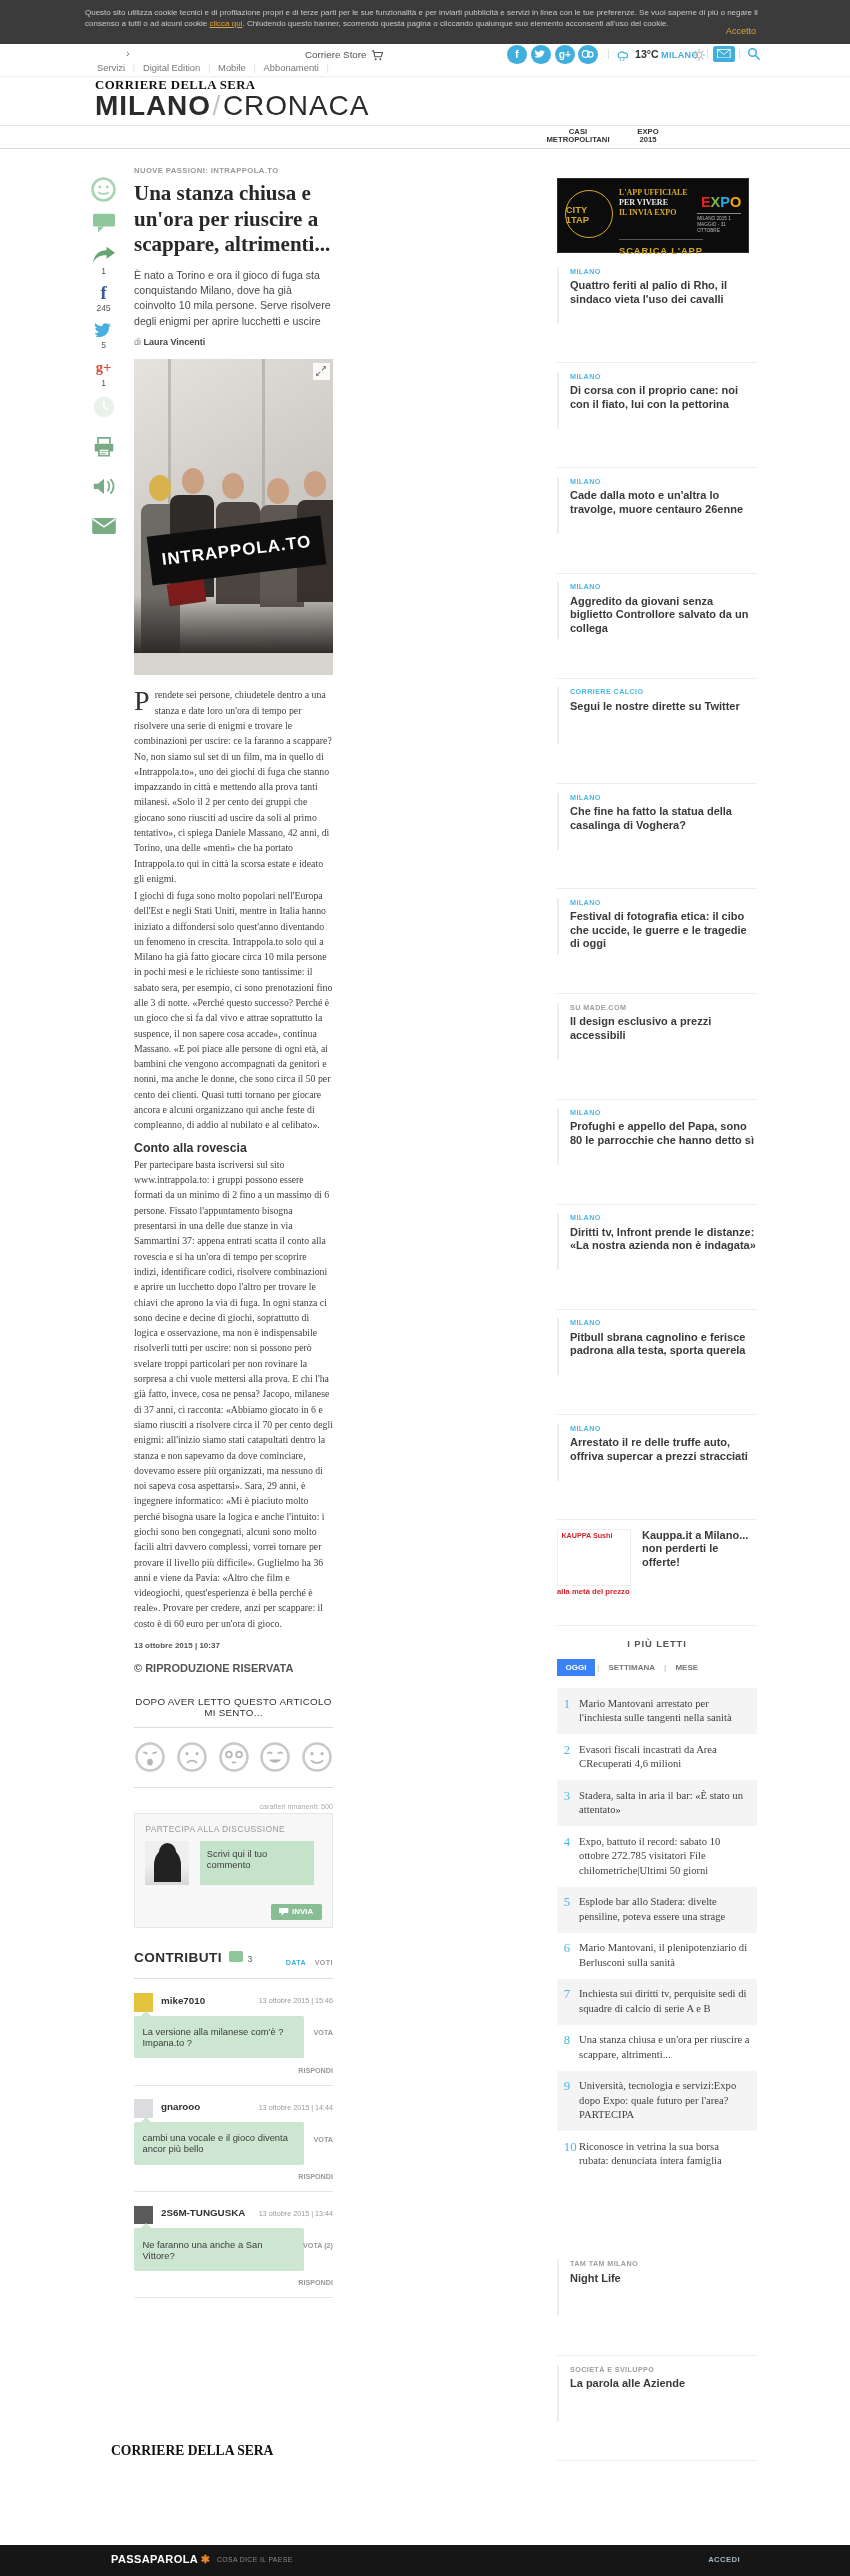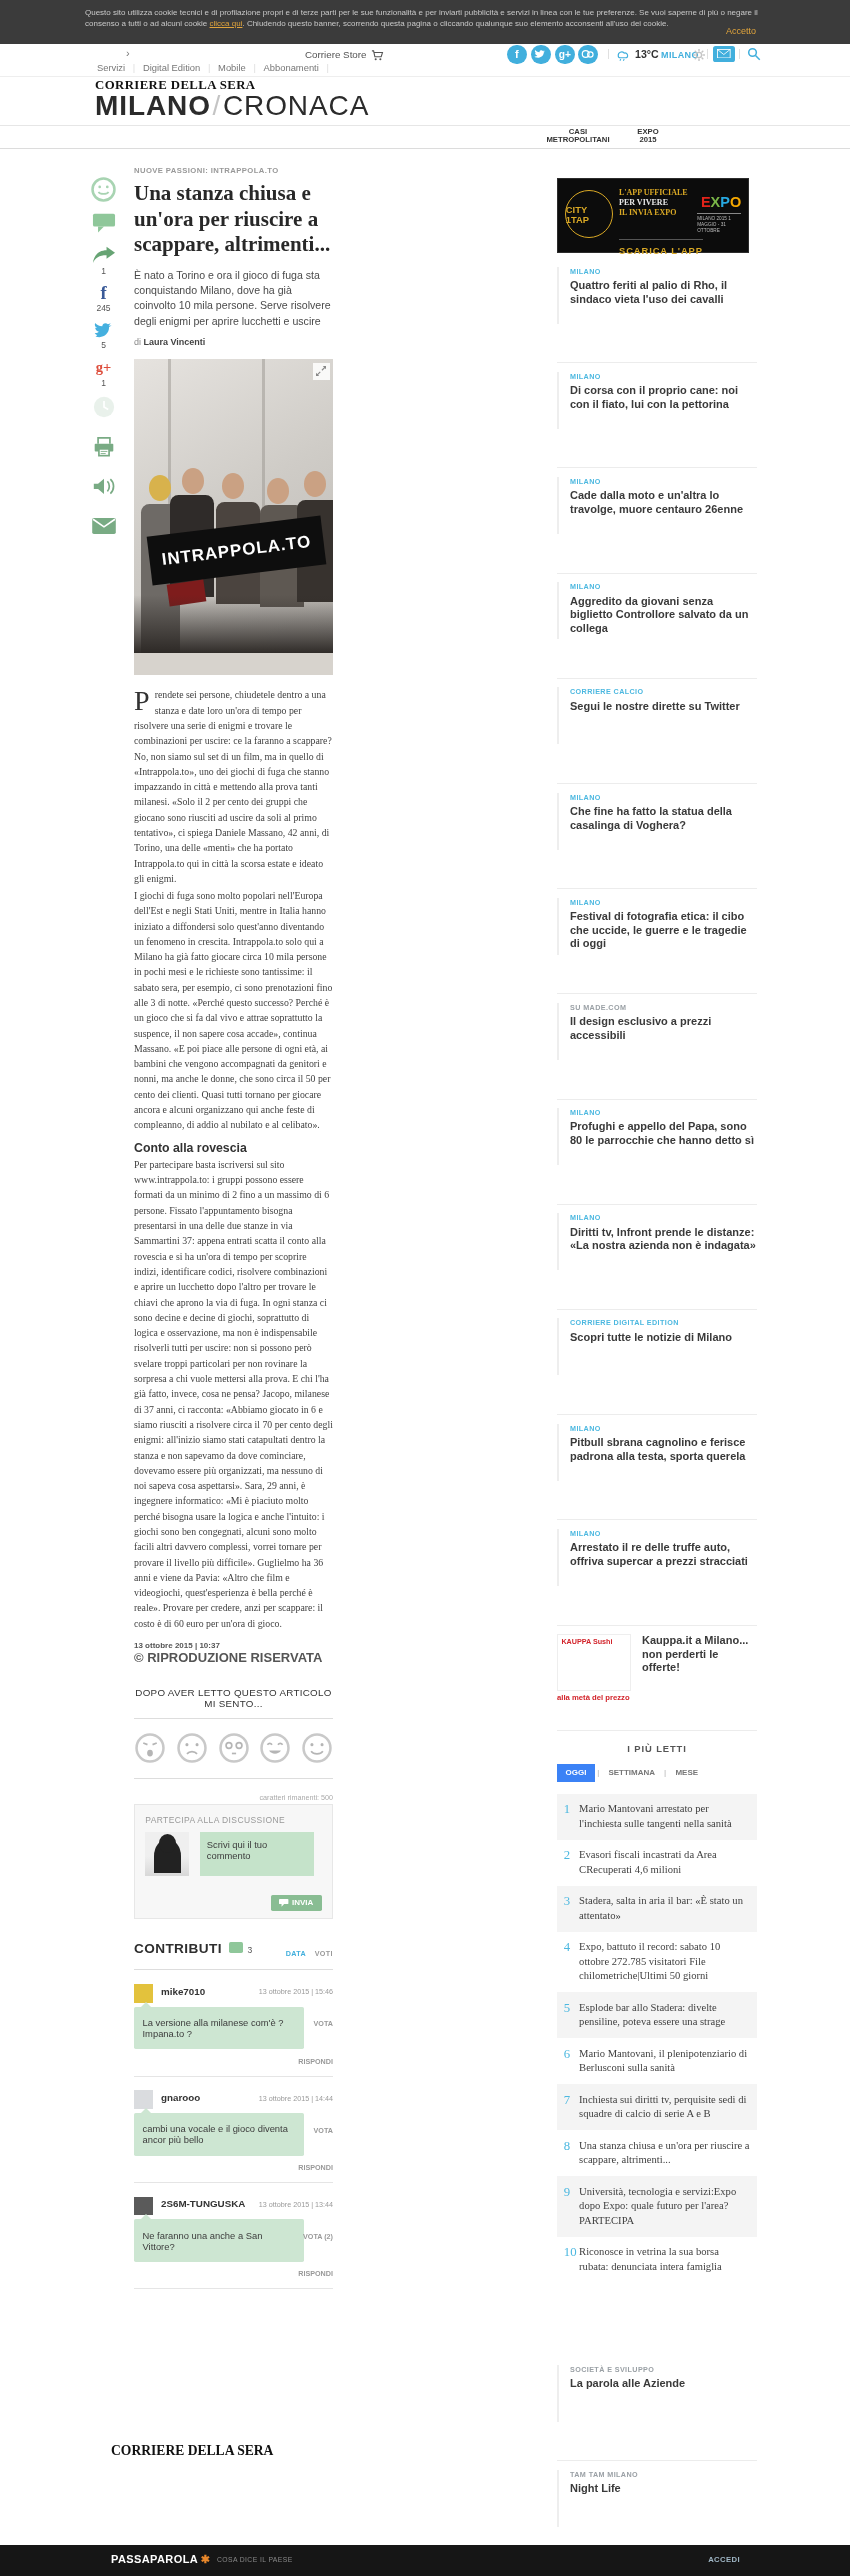--- a/index.html
+++ b/index.html
@@ -64,21 +64,21 @@
   .redtag{position:absolute;left:34px;top:223px;width:37px;height:22px;background:#7e1c1c;transform:rotate(-8deg);}
   .floor{position:absolute;left:0;bottom:0;width:100%;height:22px;background:#d7d3cd;}
   .expand{position:absolute;right:3.4px;top:3.4px;width:17px;height:17px;background:rgba(255,255,255,.85);
           text-align:center;cursor:pointer;}
   
   .article-body p{font-family:"Liberation Serif",serif;font-size:9.8px;line-height:15.3px;color:#3f3f3f;
                   margin:0 0 1.7px 0;text-align:left;}
   .article-body p.first::first-letter{float:left;font-size:28px;line-height:24px;padding:1.7px 5.1px 0 0;color:#333;}
   h3.crosshead{font-size:12.3px;color:#333;margin:8.5px 0 1.7px 0;font-weight:bold;}
   .art-date{font-size:8px;font-weight:bold;color:#555;margin-top:10.2px;}
-  .art-copy{font-size:13px;font-weight:bold;color:#555;margin-top:0;}
+  .art-copy{font-size:11px;font-weight:bold;color:#555;margin-top:12px;}
   
   .react-title{font-size:9.8px;font-weight:normal;color:#333;text-align:center;margin:22px 0 8.5px 0;letter-spacing:0.3px;}
   .react-box{border-top:0.9px solid #ddd;border-bottom:0.9px solid #ddd;padding:13.6px 0;display:flex;
              justify-content:space-between;}
   .react-ic{cursor:pointer;}
   
   .chars{font-size:7.2px;color:#aaa;text-align:right;margin:13.6px 0 2.6px 0;}
   .disc-box{background:#f7f7f7;border:0.9px solid #e7e7e7;padding:10.2px;position:relative;height:92px;}
   .disc-title{font-size:8.5px;color:#999;letter-spacing:0.4px;margin-bottom:8.5px;}
   .disc-avatar{position:absolute;left:10.2px;top:27px;width:44px;height:44px;
@@ -539,32 +539,20 @@
             </div>
 
           </div>
           <div class="sb-right">
             <div class="sb-label">MILANO</div>
             <div class="sb-title">Diritti tv, Infront prende le distanze: «La nostra azienda non è indagata»</div>
           </div>
         </div>
         <div class="sb-item">
           <div>
-            <div class="sb-thumb" style="background: rgb(22, 39, 62);">
-              <div class="sb-thumb-text" style="color: rgb(207, 216, 228);">CORRIERE DIGITAL EDITION</div>
-            </div>
-
-          </div>
-          <div class="sb-right">
-            <div class="sb-label">CORRIERE DIGITAL EDITION</div>
-            <div class="sb-title">Scopri tutte le notizie di Milano</div>
-          </div>
-        </div>
-        <div class="sb-item">
-          <div>
             <div class="sb-thumb" style="background: linear-gradient(160deg, rgb(163, 177, 142), rgb(102, 120, 79));">
               
             </div>
 
           </div>
           <div class="sb-right">
             <div class="sb-label">MILANO</div>
             <div class="sb-title">Pitbull sbrana cagnolino e ferisce padrona alla testa, sporta querela</div>
           </div>
         </div>
@@ -645,38 +633,38 @@
             <span class="mr-num">10</span>
             <span class="mr-text">Riconosce in vetrina la sua borsa rubata: denunciata intera famiglia</span>
           </div>
         </div>
     </div>
 
     <div id="boxes">
 
     <div class="sb-item">
           <div>
+            <div class="sb-thumb" style="background: rgb(255, 255, 255);">
+              <div class="sb-thumb-text" style="font-family: &quot;Liberation Serif&quot;, serif; font-style: italic; font-size: 12px; top: 17px; color: rgb(229, 0, 126);">Nightlife</div>
+            </div>
+          </div>
+          <div class="sb-right">
+            <div class="sb-label" style="color: rgb(154, 160, 165);">TAM TAM MILANO</div>
+            <div class="sb-title">Night Life</div>
+          </div>
+        </div>
+        <div class="sb-item">
+          <div>
             <div class="sb-thumb" style="background: linear-gradient(160deg, rgb(143, 208, 239), rgb(44, 107, 165));">
               
             </div>
           </div>
           <div class="sb-right">
             <div class="sb-label" style="color: rgb(154, 160, 165);">SOCIETÀ E SVILUPPO</div>
             <div class="sb-title">La parola alle Aziende</div>
-          </div>
-        </div>
-        <div class="sb-item">
-          <div>
-            <div class="sb-thumb" style="background: rgb(255, 255, 255);">
-              <div class="sb-thumb-text" style="font-family: &quot;Liberation Serif&quot;, serif; font-style: italic; font-size: 12px; top: 17px; color: rgb(229, 0, 126);">Nightlife</div>
-            </div>
-          </div>
-          <div class="sb-right">
-            <div class="sb-label" style="color: rgb(154, 160, 165);">TAM TAM MILANO</div>
-            <div class="sb-title">Night Life</div>
           </div>
         </div>
       </div>
   </div>
 
   <div class="abs" id="f-logo">CORRIERE DELLA SERA</div>
   <div class="abs" id="f-left">
 
   <div></div>
       <div></div>

